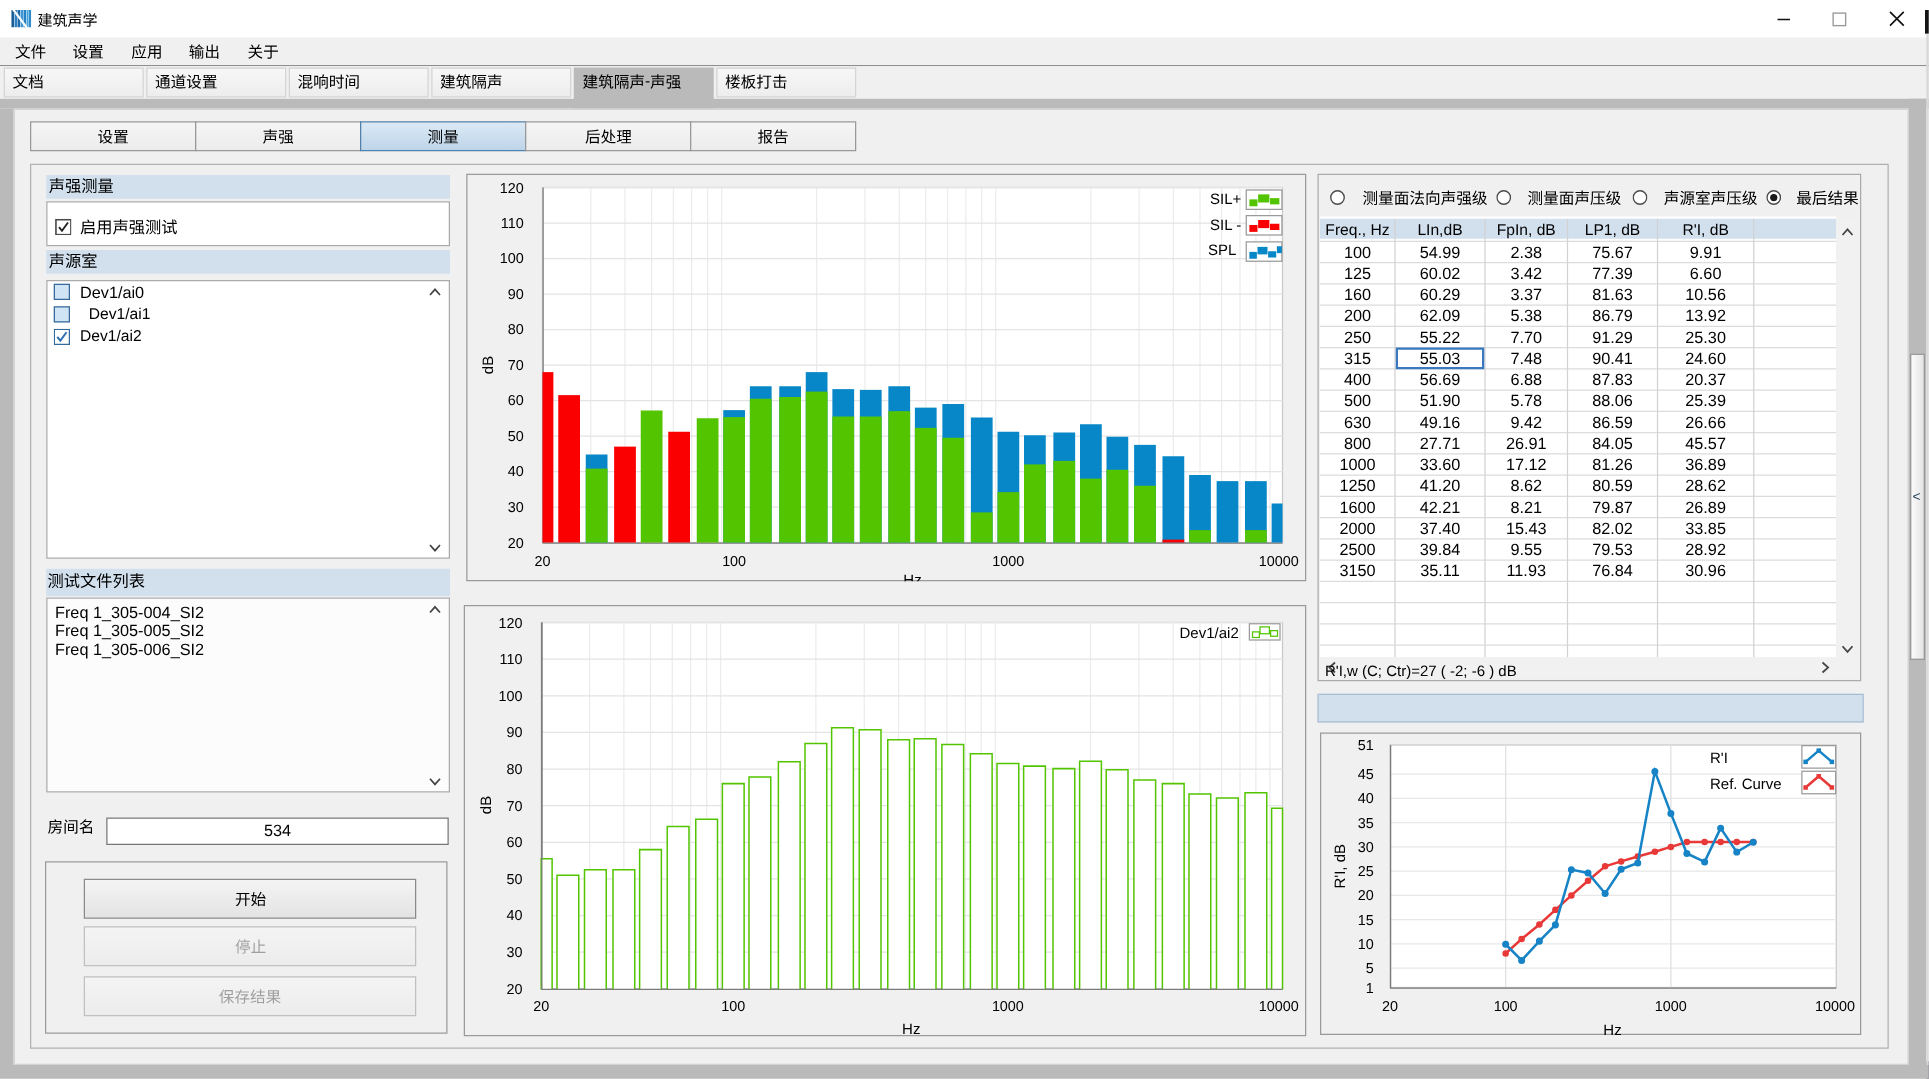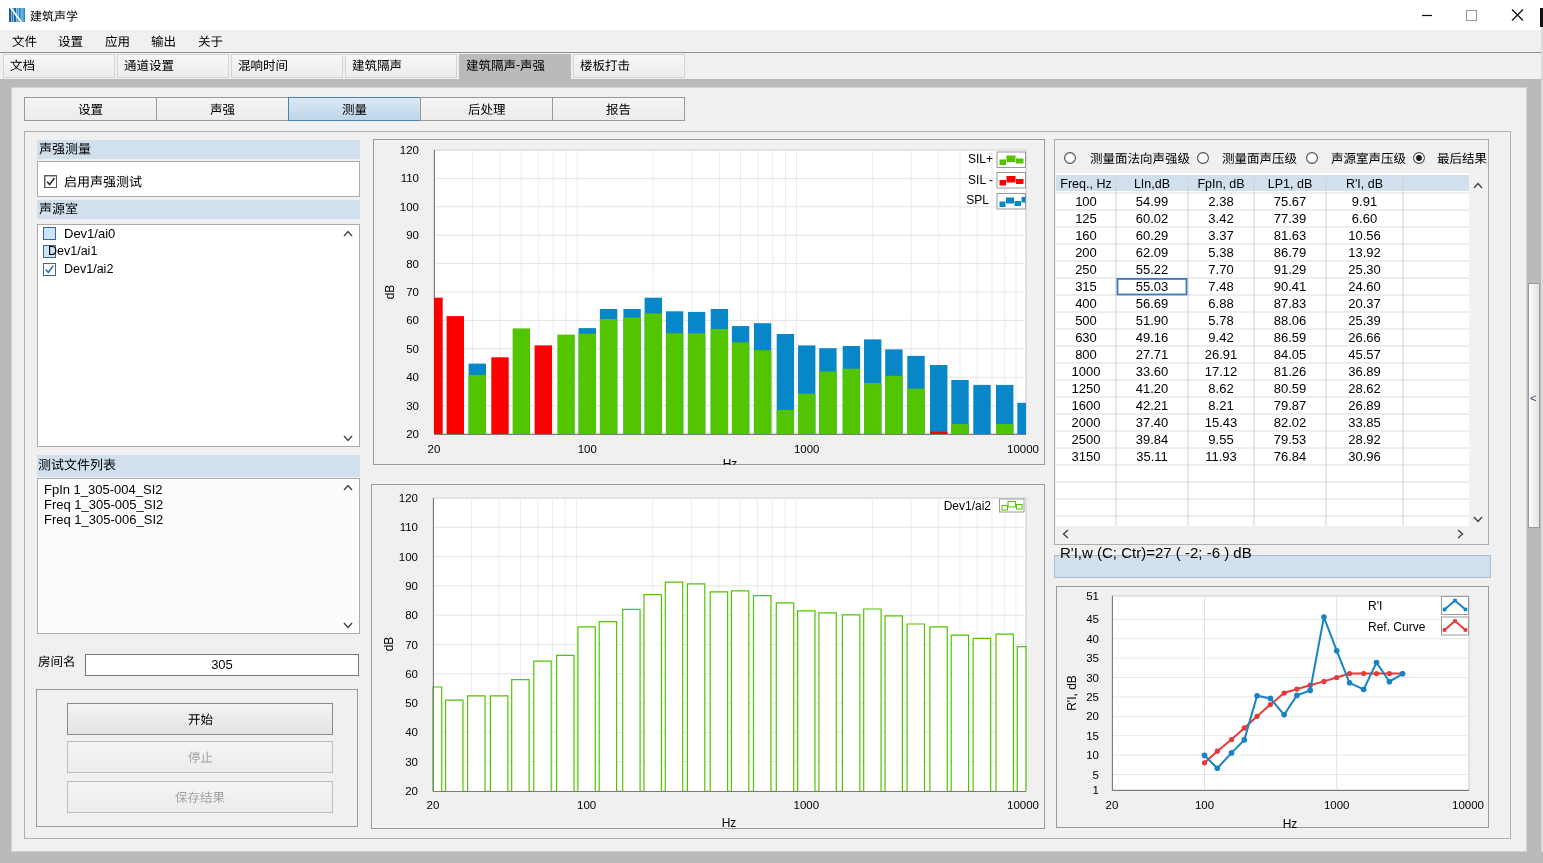--- a/index.html
+++ b/index.html
@@ -197,21 +197,21 @@
     <svg class="cj" width="39" height="13" viewBox="0 0 3000 1000" fill="#000">
       <use href="#u58F0"></use>
       <use href="#u6E90" x="1000"></use>
       <use href="#u5BA4" x="2000"></use>
     </svg>
   </div>
 <div class="box" style="left:37px;top:224px;width:323px;height:223px"></div>
 <div class="cb" style="left:43px;top:227px"></div>
 <div class="abs" style="left:64px;top:227px;height:13px;font-size:13px;line-height:13px">Dev1/ai0</div>
 <div class="cb" style="left:43px;top:245px"></div>
-<div class="abs" style="left:48px;top:245px;height:13px;font-size:12.5px;line-height:13px">Dev1/ai1</div>
+<div class="abs" style="left:71px;top:245px;height:13px;font-size:12.5px;line-height:13px">Dev1/ai1</div>
 <svg class="abs" style="left:43px;top:263px" width="13" height="13" viewBox="0 0 13 13">
     <rect x="0.5" y="0.5" width="12" height="12" fill="#fff" stroke="#36699c"></rect>
     <path d="M2.8 6.5 L5.3 9.5 L10.2 2.8" fill="none" stroke="#2f6fae" stroke-width="1.6"></path>
   </svg>
 <div class="abs" style="left:64px;top:263px;height:13px;font-size:12.5px;line-height:13px">Dev1/ai2</div>
 <svg class="abs" style="left:341px;top:228px" width="14" height="12" viewBox="0 0 14 12">
     <path d="M3 8 L7 3.5 L11 8" fill="none" stroke="#444" stroke-width="1.4"></path>
   </svg>
 <svg class="abs" style="left:341px;top:432px" width="14" height="12" viewBox="0 0 14 12">
     <path d="M3 4 L7 8.5 L11 4" fill="none" stroke="#444" stroke-width="1.4"></path>
@@ -221,37 +221,37 @@
     <svg class="cj" width="78" height="13" viewBox="0 0 6000 1000" fill="#000">
       <use href="#u6D4B"></use>
       <use href="#u8BD5" x="1000"></use>
       <use href="#u6587" x="2000"></use>
       <use href="#u4EF6" x="3000"></use>
       <use href="#u5217" x="4000"></use>
       <use href="#u8868" x="5000"></use>
     </svg>
   </div>
 <div class="box" style="left:37px;top:478px;width:323px;height:156px;background:#fcfcfc"></div>
-<div class="abs" style="left:44px;top:483px;font-size:13px;line-height:14px">FpIn 1_305-004_SI2</div>
+<div class="abs" style="left:44px;top:483px;font-size:13px;line-height:14px">Freq 1_305-004_SI2</div>
 <div class="abs" style="left:44px;top:498px;font-size:13px;line-height:14px">Freq 1_305-005_SI2</div>
 <div class="abs" style="left:44px;top:513px;font-size:13px;line-height:14px">Freq 1_305-006_SI2</div>
 <svg class="abs" style="left:341px;top:482px" width="14" height="12" viewBox="0 0 14 12">
     <path d="M3 8 L7 3.5 L11 8" fill="none" stroke="#444" stroke-width="1.4"></path>
   </svg>
 <svg class="abs" style="left:341px;top:619px" width="14" height="12" viewBox="0 0 14 12">
     <path d="M3 4 L7 8.5 L11 4" fill="none" stroke="#444" stroke-width="1.4"></path>
   </svg>
 <div class="abs flex" style="left:38px;top:655px;height:13px">
     <svg class="cj" width="37.5" height="12.5" viewBox="0 0 3000 1000" fill="#000">
       <use href="#u623F"></use>
       <use href="#u95F4" x="1000"></use>
       <use href="#u540D" x="2000"></use>
     </svg>
   </div>
-<div class="abs" style="left:85px;top:654px;width:274px;height:22px;background:#fff;border:1px solid #767676;text-align:center;font-size:13px;line-height:20px">305</div>
+<div class="abs" style="left:85px;top:654px;width:274px;height:22px;background:#fff;border:1px solid #767676;text-align:center;font-size:13px;line-height:20px">534</div>
 <div class="gbox" style="left:36px;top:689px;width:322px;height:138px;border-color:#9b9b9b"></div>
 <div class="btn" style="left:67px;top:703px;width:266px;height:32px">
     <svg class="cj" width="25" height="12.5" viewBox="0 0 2000 1000" fill="#000">
       <use href="#u5F00"></use>
       <use href="#u59CB" x="1000"></use>
     </svg>
   </div>
 <div class="btnd" style="left:67px;top:741px;width:266px;height:32px">
     <svg class="cj" width="25" height="12.5" viewBox="0 0 2000 1000" fill="#9f9f9f">
       <use href="#u505C"></use>
@@ -420,21 +420,21 @@
     <path d="M3 4 L7 8.5 L11 4" fill="none" stroke="#444" stroke-width="1.4"></path>
   </svg>
 <div class="abs" style="left:1056px;top:526px;width:431px;height:16px;background:#f1f1f1"></div>
 <svg class="abs" style="left:1060px;top:527px" width="12" height="14" viewBox="0 0 12 14">
     <path d="M8 3 L3.5 7 L8 11" fill="none" stroke="#444" stroke-width="1.4"></path>
   </svg>
 <svg class="abs" style="left:1454px;top:527px" width="12" height="14" viewBox="0 0 12 14">
     <path d="M4 3 L8.5 7 L4 11" fill="none" stroke="#444" stroke-width="1.4"></path>
   </svg>
 <div class="hdr" style="left:1054px;top:555px;width:437px;height:23px;border:1px solid #a9bed2"></div>
-<div class="abs" style="left:1060px;top:545px;font-size:15px;line-height:15px">R'I,w (C; Ctr)=27 ( -2; -6 ) dB</div>
+<div class="abs" style="left:1060px;top:530px;font-size:12px;line-height:15px">R'I,w (C; Ctr)=27 ( -2; -6 ) dB</div>
 <div class="gbox" style="left:373px;top:139px;width:672px;height:326px;border-color:#9a9a9a"></div>
 <div class="gbox" style="left:371px;top:484px;width:674px;height:345px;border-color:#9a9a9a"></div>
 <div class="gbox" style="left:1056px;top:586px;width:433px;height:242px;border-color:#9a9a9a"></div>
 <svg style="position:absolute;left:373px;top:140px" width="672" height="325" viewBox="0 0 672 325" font-family="Liberation Sans, sans-serif">
     <rect x="61" y="10" width="592" height="284" fill="#fff" stroke="#c9c9c9"></rect>
     <path d="M99.6 10V294M127.0 10V294M148.3 10V294M165.7 10V294M180.3 10V294M193.1 10V294M204.3 10V294M280.3 10V294M319.0 10V294M346.4 10V294M367.6 10V294M385.0 10V294M399.7 10V294M412.4 10V294M423.6 10V294M499.7 10V294M538.3 10V294M565.7 10V294M587.0 10V294M604.3 10V294M619.0 10V294M631.7 10V294M643.0 10V294" stroke="#ececec" fill="none"></path>
     <path d="M61 265.6H653M61 237.2H653M61 208.8H653M61 180.4H653M61 152.0H653M61 123.6H653M61 95.2H653M61 66.8H653M61 38.4H653M61 10.0H653" stroke="#e4e4e4" fill="none"></path>
     <path d="M61.5 10.0 V294.5 H653.0" fill="none" stroke="#7a7a7a"></path>
     <rect x="61.0" y="157.7" width="8.7" height="136.3" fill="#fb0000"></rect>
     <rect x="73.6" y="176.1" width="17.4" height="117.9" fill="#fb0000"></rect>

